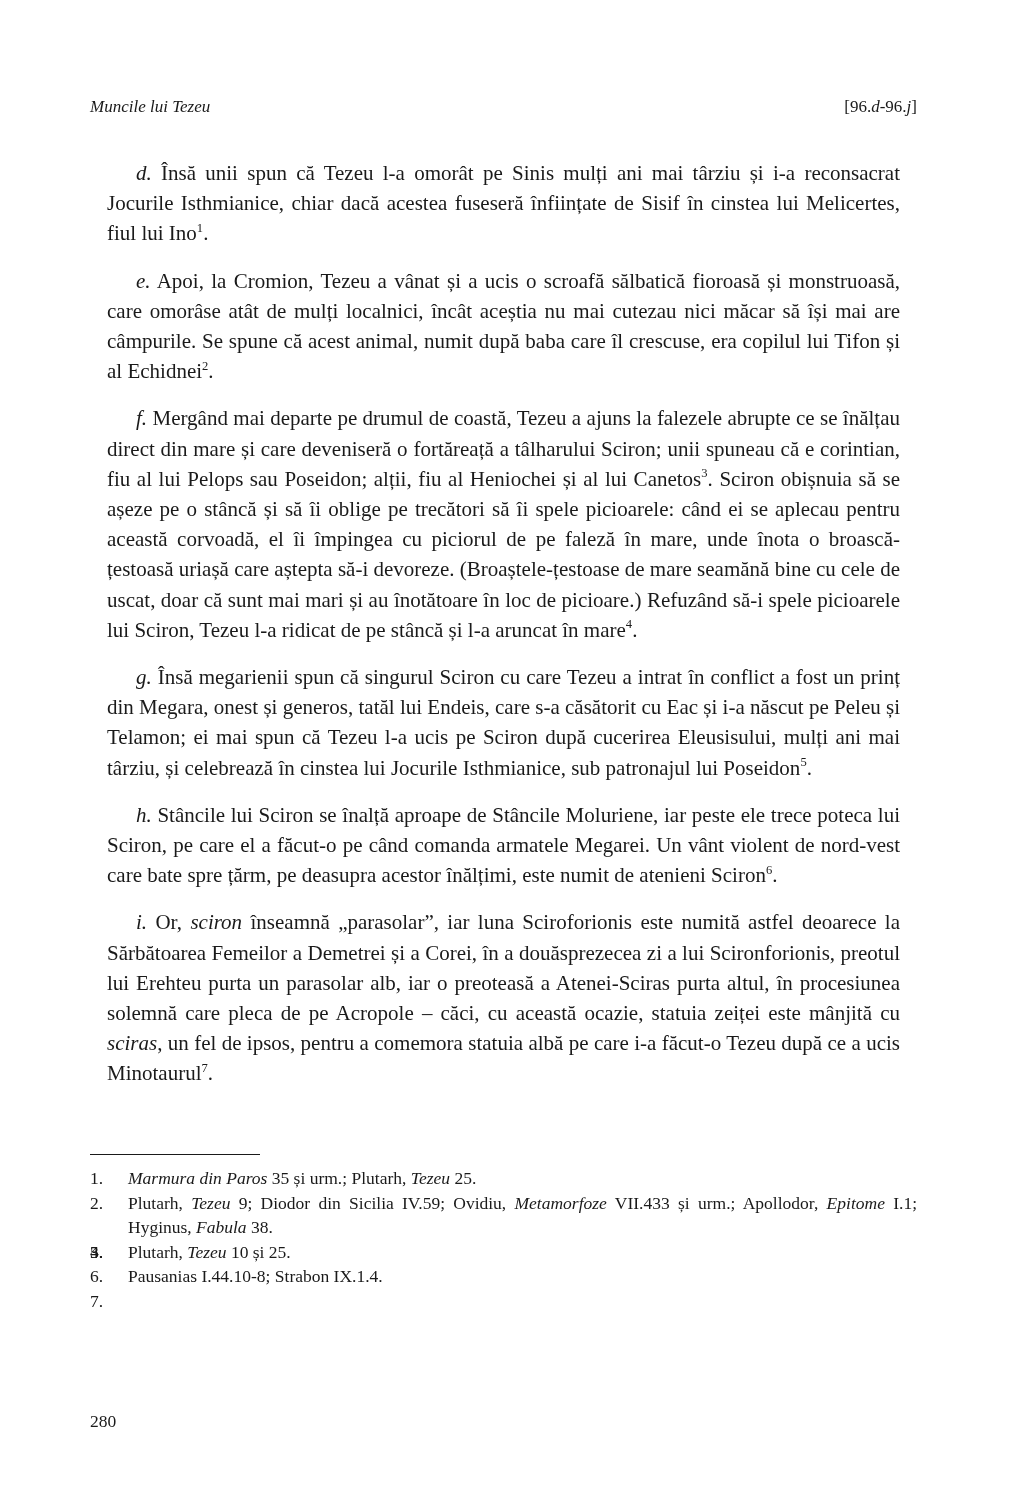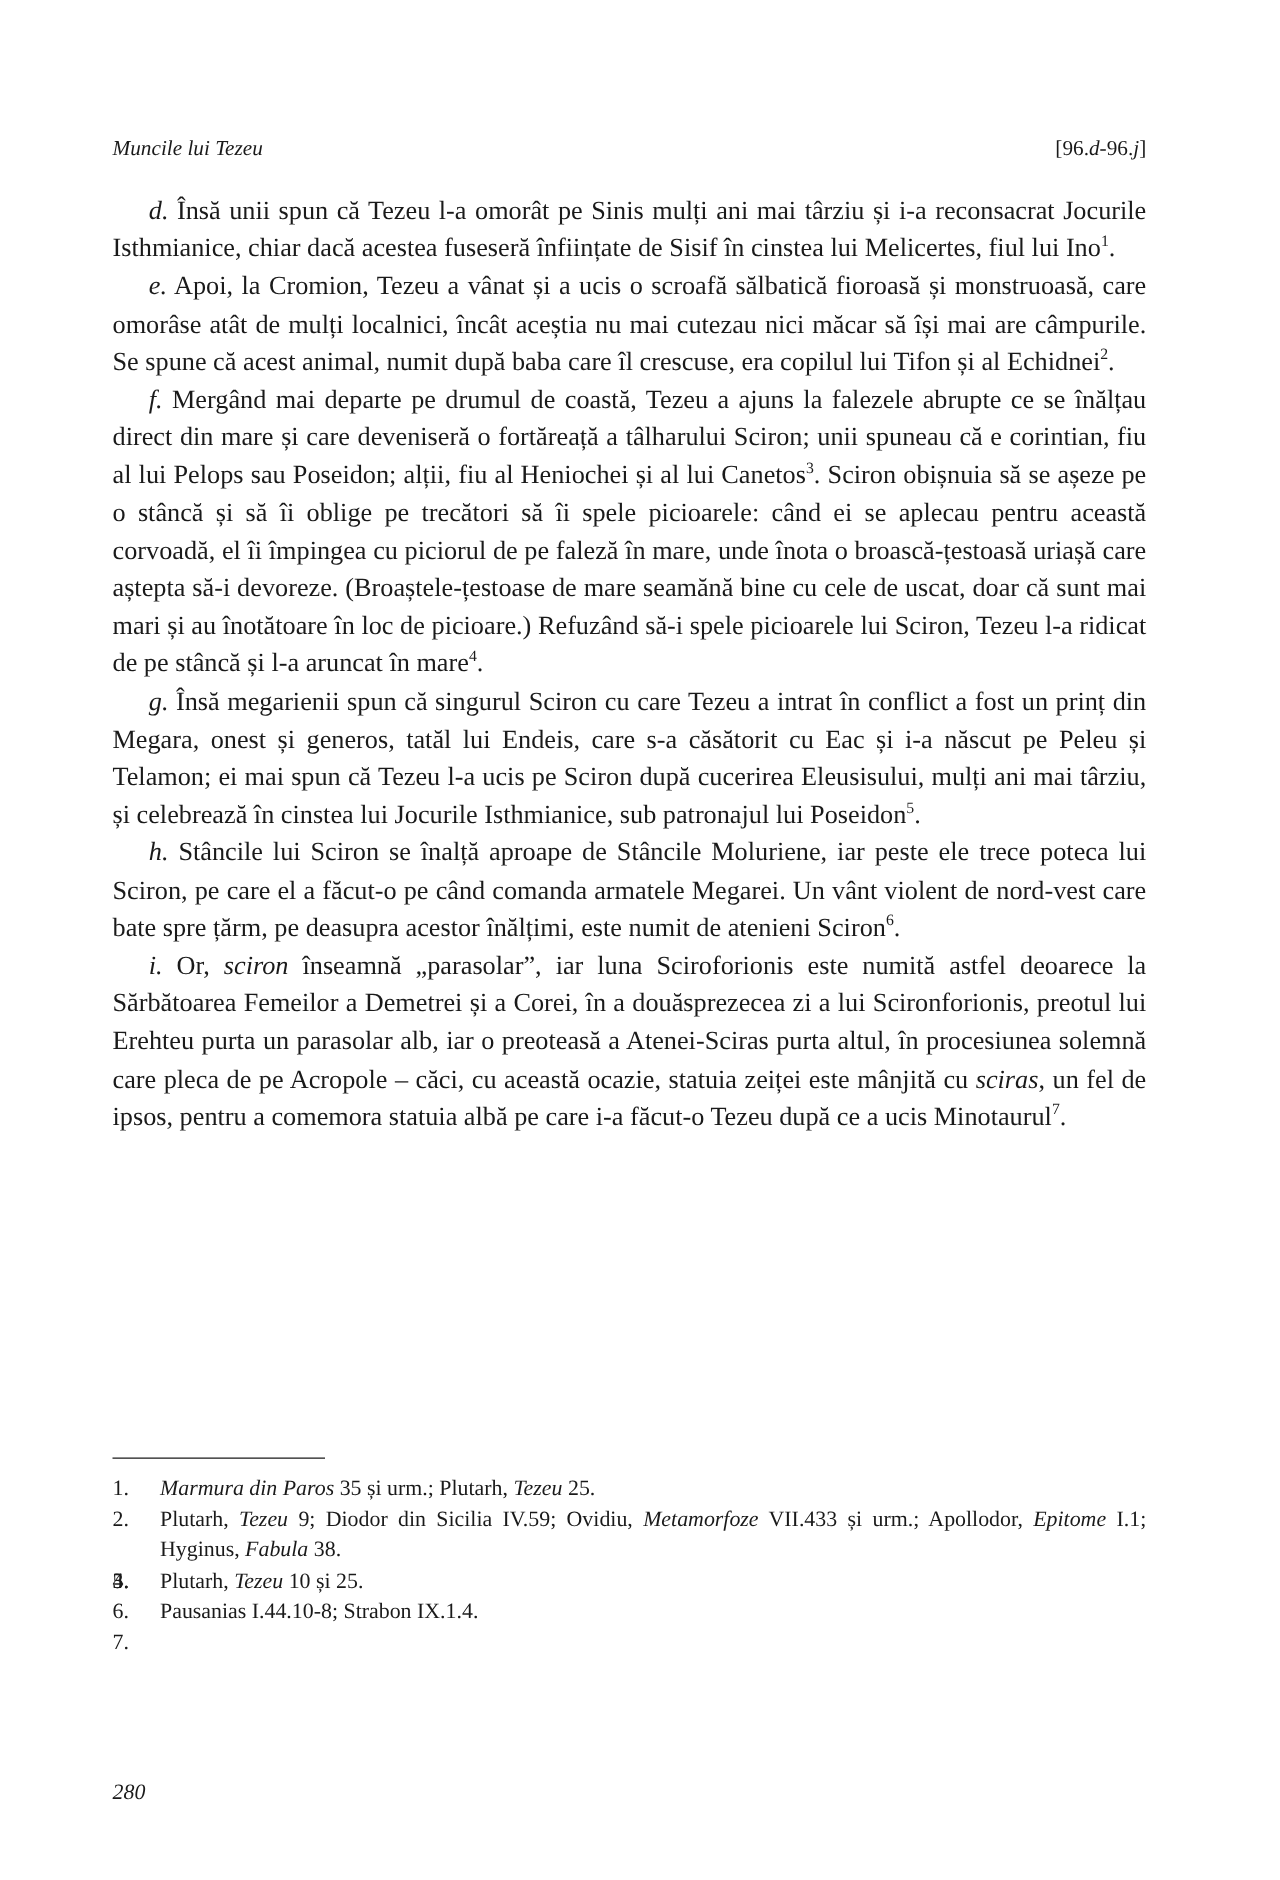--- a/index.html
+++ b/index.html
@@ -11,21 +11,21 @@
       width: 1024px;
       height: 1504px;
       position: relative;
       overflow: hidden;
       color: #1a1a1a;
       font-family: "Liberation Serif", "DejaVu Serif", serif;
     }
     .page {
       position: absolute;
       left: 90px;
-      top: 16px;
+      top: 4px;
       width: 827px;
       height: 1243px;
     }
     .running-head {
       position: absolute;
       top: 91px;
       left: 0;
       width: 827px;
       height: 24px;
       font-size: 17px;
@@ -46,21 +46,21 @@
       position: absolute;
       top: 137px;
       left: 0;
       width: 827px;
       font-size: 21px;
       line-height: 30.2px;
       text-align: justify;
       hyphens: manual;
     }
     .body-text p {
-      margin: 0;
+      margin: 17px;
       text-indent: 29px;
     }
     sup {
       font-size: 0.6em;
       line-height: 0;
       vertical-align: super;
       position: relative;
       top: -0.05em;
     }
     .fn-rule {
@@ -91,21 +91,20 @@
       position: absolute;
       left: 0;
       top: 0;
     }
     .page-number {
       position: absolute;
       top: 1405px;
       left: 0;
       font-size: 17.5px;
       line-height: 24px;
-      font-style: italic;
     }
   </style>
 </head>
 <body>
 
 <div class="page">
 
   <header class="running-head">
     <span class="title">Muncile lui Tezeu</span>
     <span class="range">[96.<em>d</em>-96.<em>j</em>]</span>

